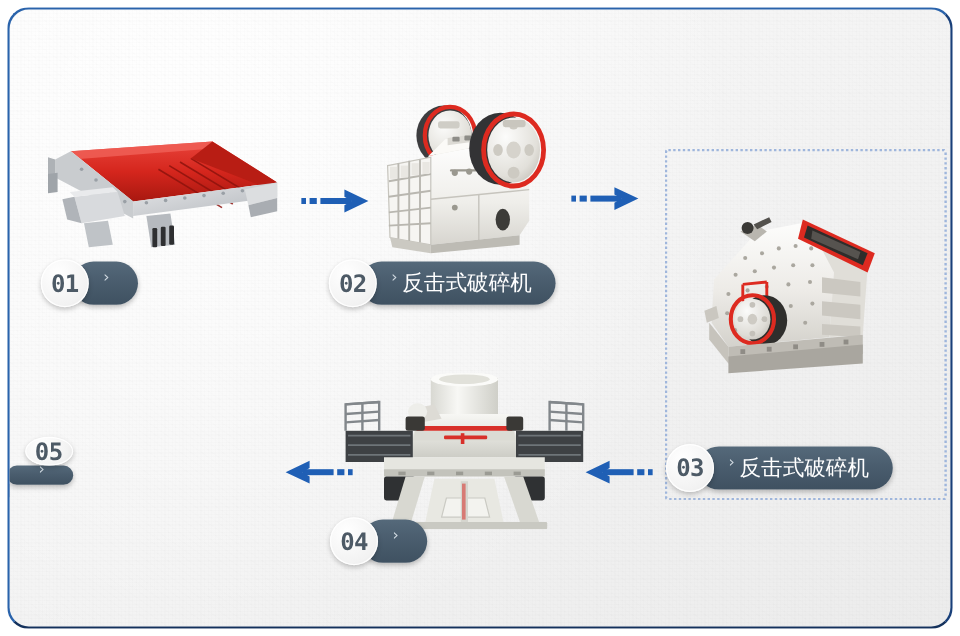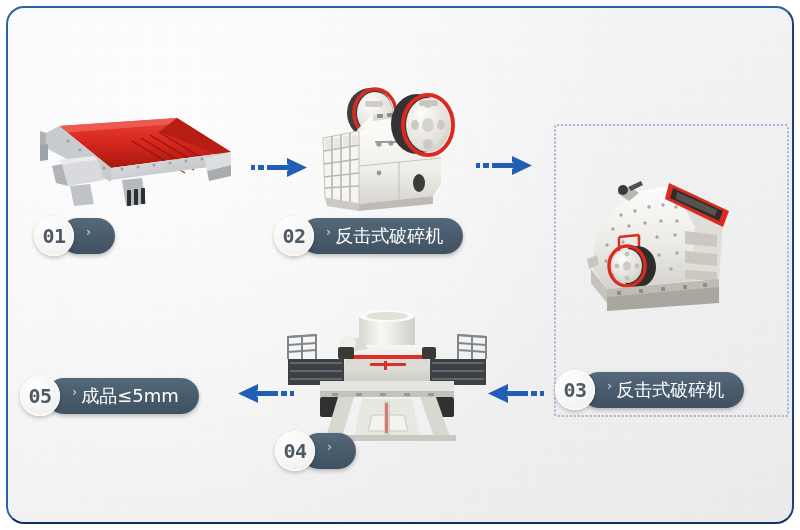--- a/index.html
+++ b/index.html
@@ -104,21 +104,21 @@
   .badge-chevron{
     font-size:13px;color:#cfd8e0;margin-right:4px;
     transform:translateY(-5px);
     font-family:"DejaVu Sans",sans-serif;
   }
 
   #badge-01{left:26px;top:208px;}
   #badge-02{left:266px;top:208px;}
   #badge-03{left:547px;top:338px;margin-top:24px;}
   #badge-04{left:267px;top:423px;}
-  #badge-05{left:12px;top:368px;}
+  #badge-05{left:12px;top:356px;flex-direction:column;}
 
   
   .arrow{position:absolute;display:flex;align-items:center;}
   .arrow svg{display:block;}
 
   #arrow-feeder-jaw{left:243px;top:148px;}
   #arrow-jaw-impact{left:468px;top:146px;}
   #arrow-impact-vsi{left:478px;top:374px;}
   #arrow-vsi-product{left:228px;top:374px;}
 
@@ -516,17 +516,16 @@
     <div class="badge-num">04</div>
     <div class="badge-pill">
       <span class="badge-chevron">›</span>
     </div>
   </div>
 
   <div class="badge" id="badge-05">
     <div class="badge-num">05</div>
     <div class="badge-pill">
       <span class="badge-chevron">›</span>
-      <span>成品≤5mm</span>
     </div>
   </div>
 
 </div>
 
 </body></html>

